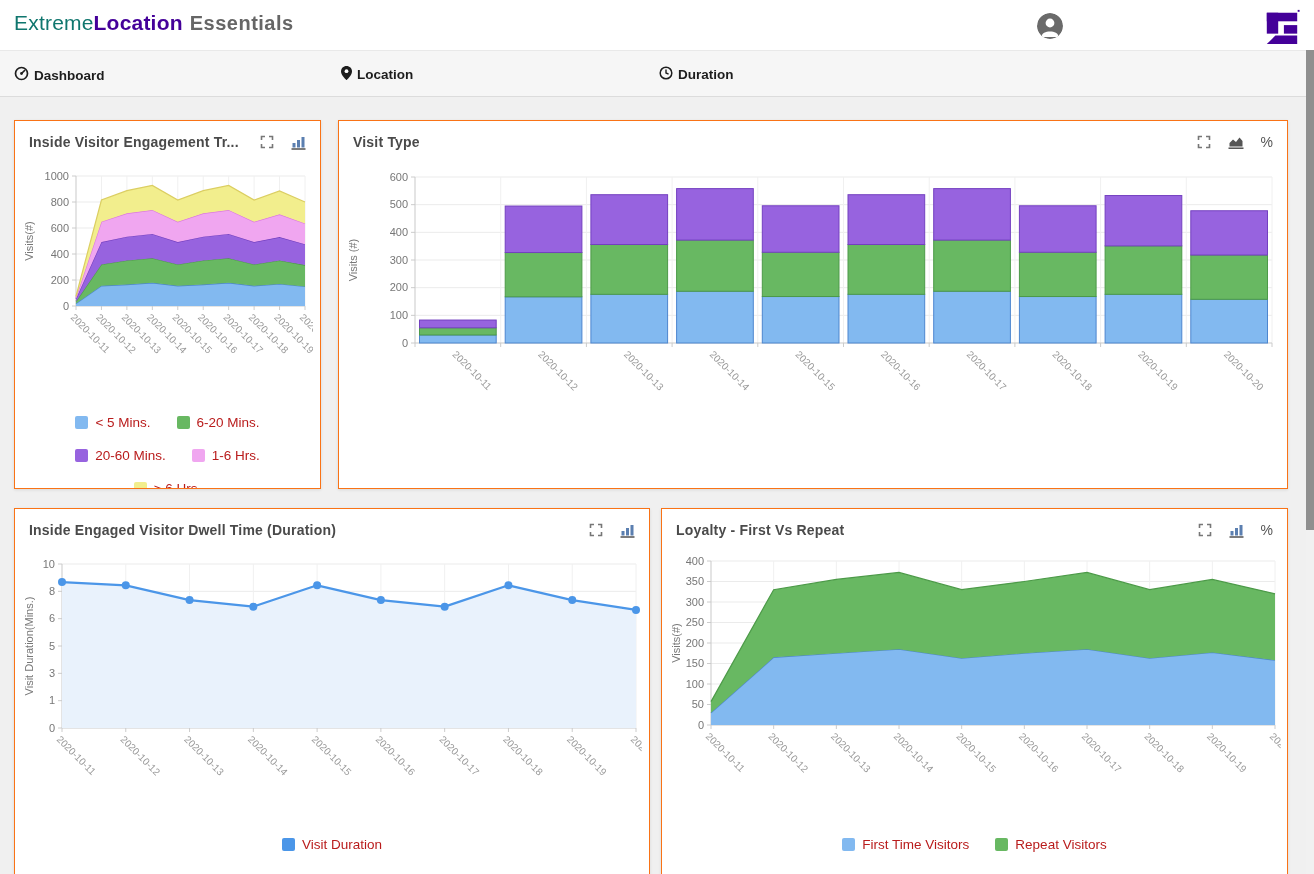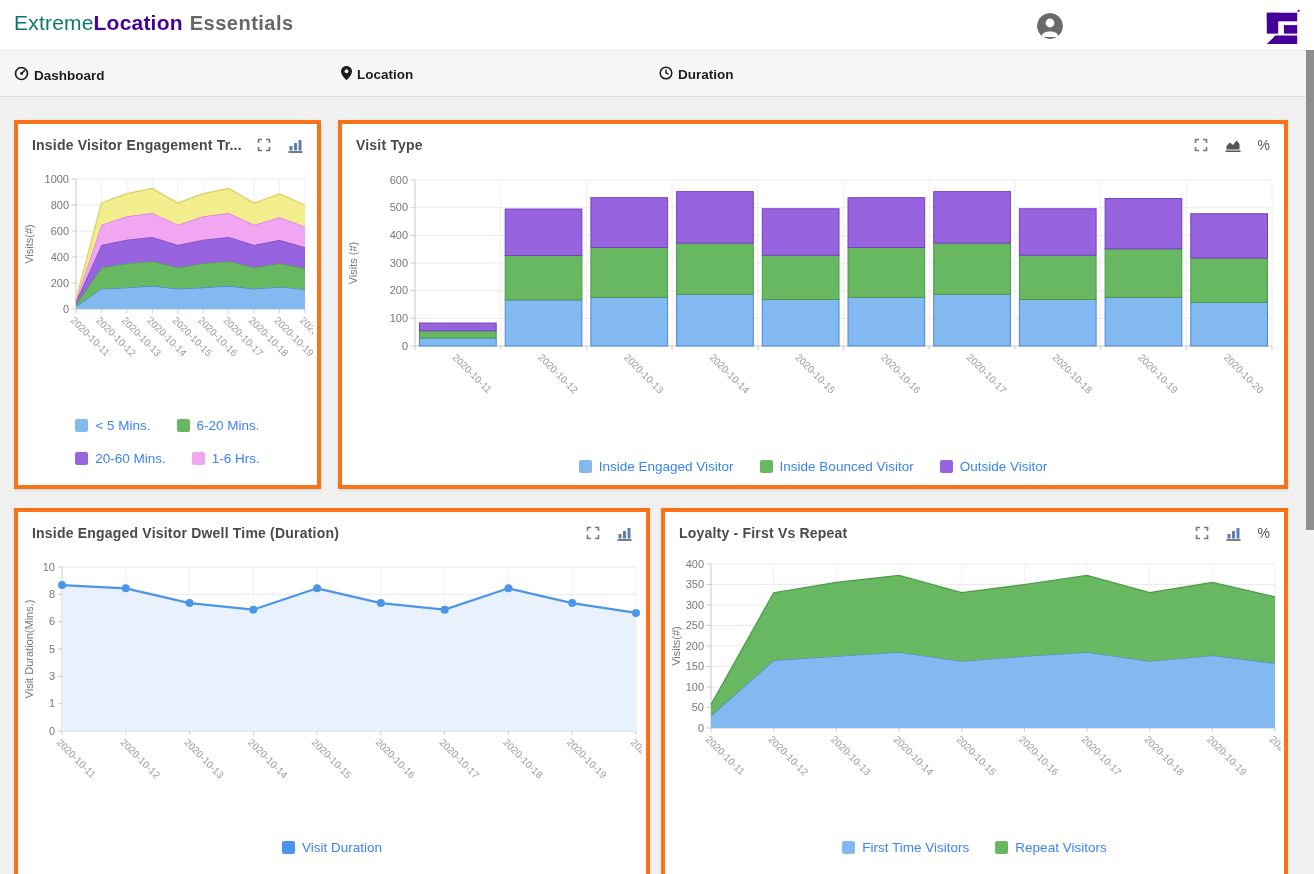--- a/index.html
+++ b/index.html
@@ -31,32 +31,32 @@
   .tb-round { position:absolute; top:57px; left:1127px; width:34px; height:34px; border-radius:50%;
               background:#29b5c8; display:flex; align-items:center; justify-content:center; cursor:pointer; }
   .tb-sep { position:absolute; top:58px; left:1171px; width:1px; height:31px; background:#d2d2d2; }
   .tb-icon { position:absolute; top:63px; width:20px; height:20px; cursor:pointer; }
 
   
   .content { position:absolute; top:97px; left:0; right:8px; bottom:0; background:#f0f0f0; overflow:hidden; }
   .scrollbar { position:absolute; top:50px; right:0; width:8px; bottom:0; background:#f1f1f1; }
   .scrollbar .thumb { position:absolute; top:0; left:0; width:8px; height:480px; background:#8f8f8f; cursor:pointer; }
 
-  .panel { position:absolute; background:#fff; border:4px solid #f97316;
+  .panel { position:absolute; background:#fff; border:1px solid #f97316;
            box-shadow:0 1px 3px rgba(0,0,0,.10); overflow:hidden; }
   .panel-header { display:flex; align-items:center; padding:13px 14px 0 14px; }
   .panel-title { flex:1; font-size:14px; font-weight:bold; color:#4a4a4a; letter-spacing:.2px;
                  white-space:nowrap; overflow:hidden; }
   .panel-icons { display:flex; align-items:center; gap:17px; margin-left:10px; }
   .panel-icons .icn { display:inline-flex; align-items:center; justify-content:center; cursor:pointer;
                       color:#666; font-size:14px; }
   .chart-svg { display:block; margin:6px auto 0 auto; }
   .legend { display:flex; flex-wrap:wrap; justify-content:center; align-items:center;
             column-gap:26px; row-gap:18px; margin:8px auto 0 auto; }
-  .legend-item { display:flex; align-items:center; gap:7px; font-size:13.5px; color:#3b82f6; cursor:pointer; }
+  .legend-item { display:flex; align-items:center; gap:7px; font-size:13.5px; color:#b91c1c; cursor:pointer; }
   .swatch { width:13px; height:13px; border-radius:2px; display:inline-block; }
   #panel-0 .legend { max-width:272px; margin-top:14px; }
 </style>
 </head>
 <body>
 
 <div class="app-header">
   <div class="brand">
     <span class="b1">Extreme</span><span class="b2">Location</span><span class="b3">Essentials</span>
   </div>
@@ -370,34 +370,20 @@
         <rect x="159.2" y="50.05000000000001" width="76.7" height="46.479999999999976" fill="#9763df" stroke="#7440c0" stroke-width="1"></rect>
         <rect x="244.9" y="38.70666666666668" width="76.7" height="49.79999999999998" fill="#9763df" stroke="#7440c0" stroke-width="1"></rect>
         <rect x="330.6" y="32.620000000000005" width="76.7" height="51.459999999999994" fill="#9763df" stroke="#7440c0" stroke-width="1"></rect>
         <rect x="416.3" y="49.77333333333334" width="76.7" height="46.480000000000004" fill="#9763df" stroke="#7440c0" stroke-width="1"></rect>
         <rect x="502" y="38.70666666666668" width="76.7" height="49.79999999999998" fill="#9763df" stroke="#7440c0" stroke-width="1"></rect>
         <rect x="587.7" y="32.620000000000005" width="76.7" height="51.459999999999994" fill="#9763df" stroke="#7440c0" stroke-width="1"></rect>
         <rect x="673.4" y="49.77333333333334" width="76.7" height="46.480000000000004" fill="#9763df" stroke="#7440c0" stroke-width="1"></rect>
         <rect x="759.1" y="39.53666666666666" width="76.7" height="50.35333333333334" fill="#9763df" stroke="#7440c0" stroke-width="1"></rect>
         <rect x="844.8000000000001" y="54.75333333333333" width="76.7" height="44.266666666666666" fill="#9763df" stroke="#7440c0" stroke-width="1"></rect>
       </svg>
-    <div class="legend">
-        <span class="legend-item">
-          <span class="swatch" style="background: rgb(130, 185, 240);"></span>
-          <span>Inside Engaged Visitor</span>
-        </span>
-        <span class="legend-item">
-          <span class="swatch" style="background: rgb(104, 184, 98);"></span>
-          <span>Inside Bounced Visitor</span>
-        </span>
-        <span class="legend-item">
-          <span class="swatch" style="background: rgb(151, 99, 223);"></span>
-          <span>Outside Visitor</span>
-        </span>
-      </div>
   </div>
 
   <div class="panel" id="panel-2" style="left:14px; top:411px; width:636px; height:560px;">
     <div class="panel-header">
       <div class="panel-title">Inside Engaged Visitor Dwell Time (Duration)</div>
       <div class="panel-icons">
           <span class="icn">
             <svg width="14" height="14" viewBox="0 0 14 14" fill="none" stroke="#777" stroke-width="1.6">
               <path d="M5 1.5 H1.5 V5"></path>
               <path d="M9 1.5 H12.5 V5"></path>

